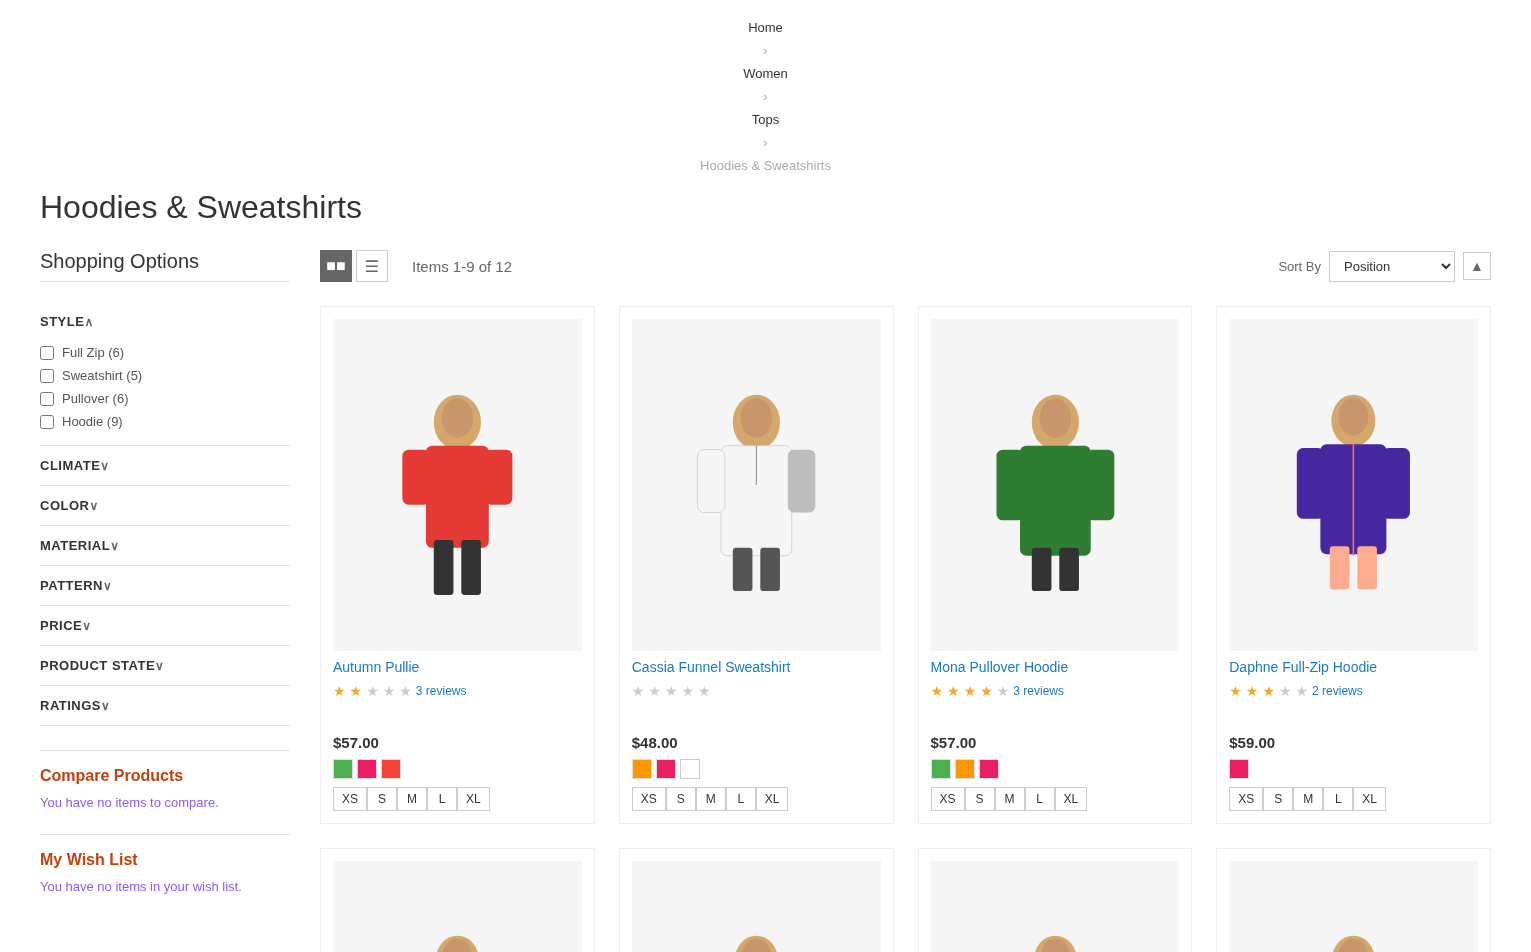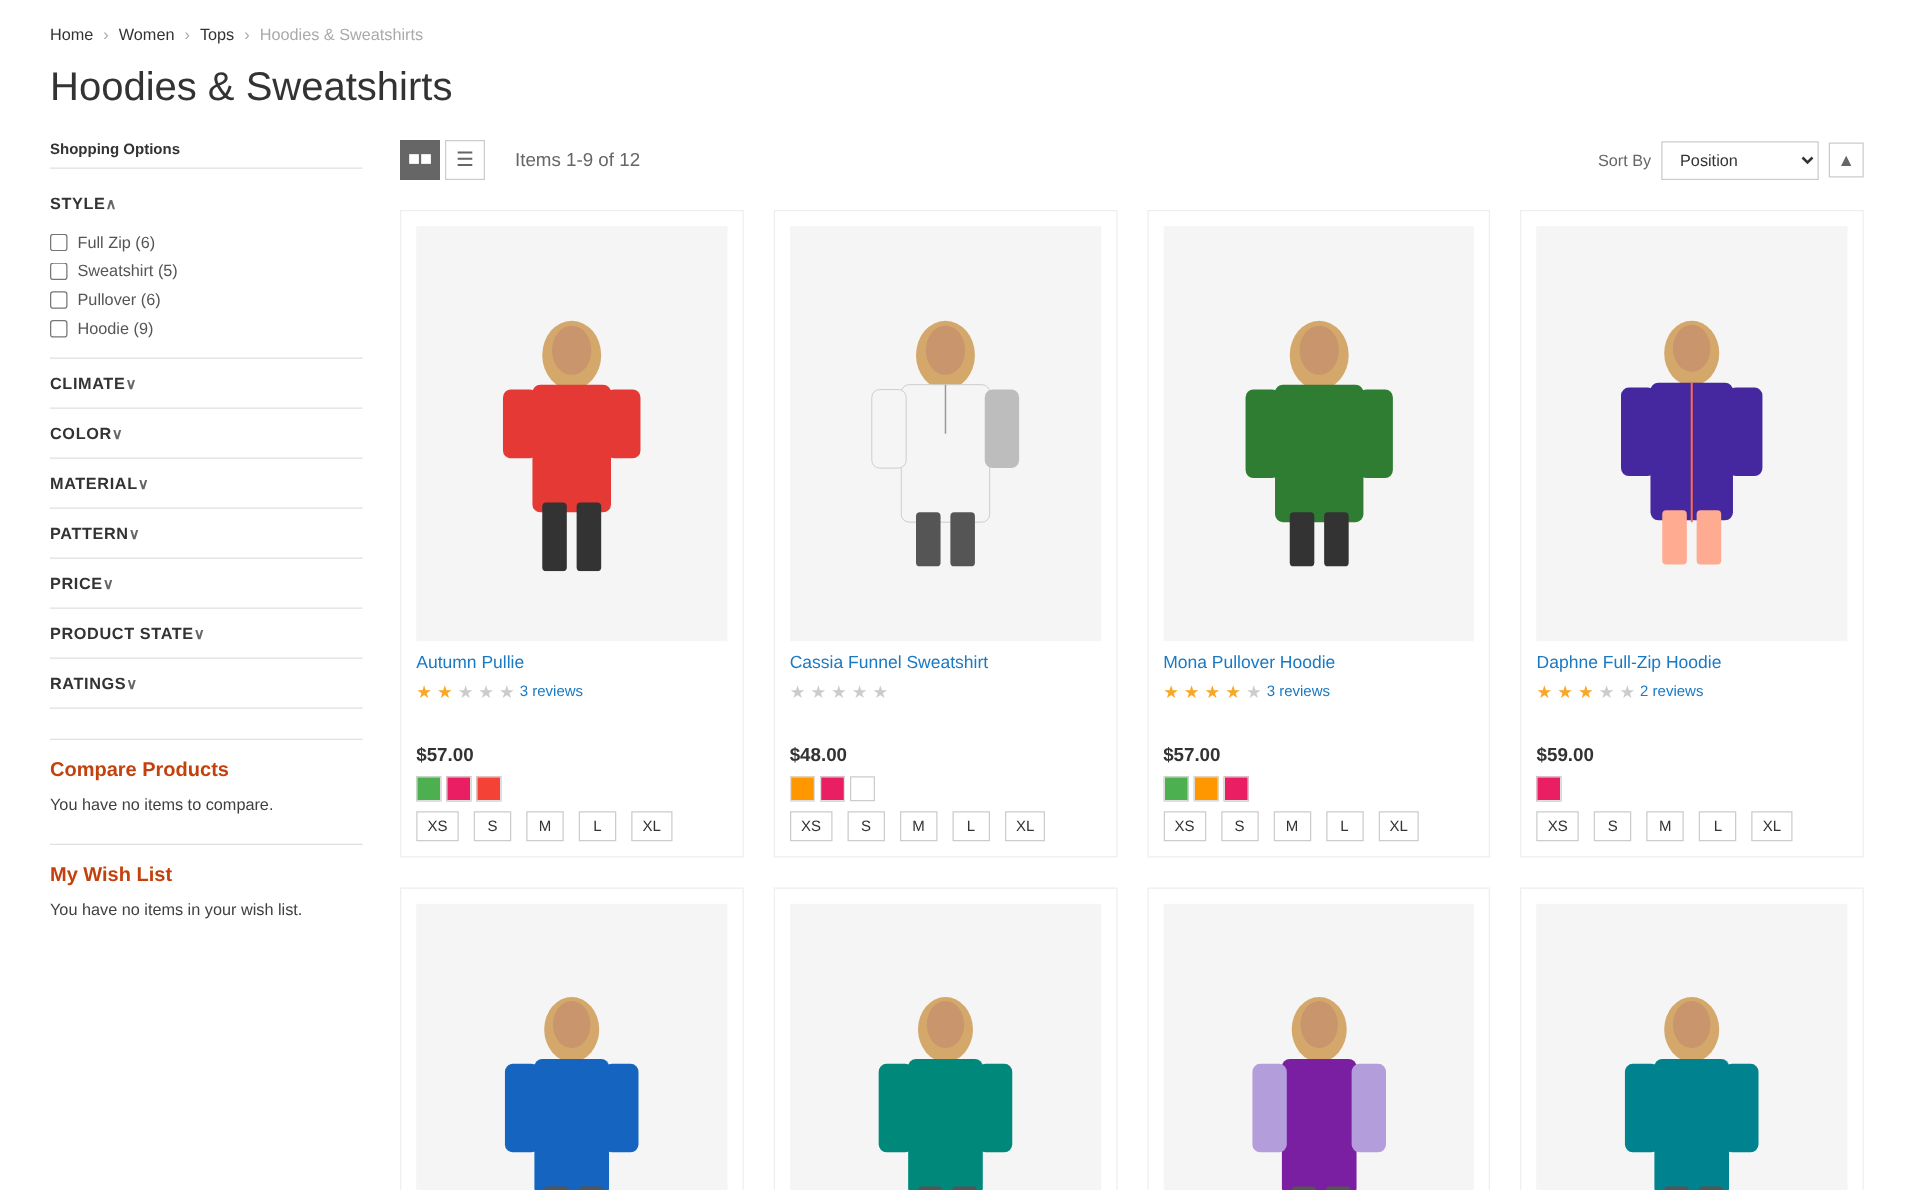--- a/index.html
+++ b/index.html
@@ -1,49 +1,49 @@
 <!DOCTYPE html>
 <html><head>
   <meta charset="utf-8">
   <style>
     * { box-sizing: border-box; margin: 0; padding: 0; }
     body { font-family: Arial, sans-serif; background: #fff; color: #333; font-size: 14px; }
     
     .page-wrapper { max-width: 1531px; margin: 0 auto; padding: 20px 40px; }
     
     
-    .breadcrumb { display: flex; align-items: center; gap: 8px; font-size: 13px; color: #666; margin-bottom: 16px; }
+    .breadcrumb { display: flex; align-items: center; gap: 8px; font-size: 13px; color: #666; margin-bottom: 16px; flex-direction: column; }
     .breadcrumb a { color: #333; text-decoration: none; }
     .breadcrumb-sep { color: #aaa; }
     .breadcrumb-current { color: #aaa; }
     
     
     .page-title { font-size: 32px; font-weight: 300; color: #333; margin-bottom: 24px; }
     
     
     .main-layout { display: flex; gap: 30px; }
     
     
     .sidebar { width: 250px; flex-shrink: 0; }
     
-    .sidebar-section-title { font-size: 12px; font-weight: 700; color: #333; margin-bottom: 8px; padding-bottom: 8px; border-bottom: 1px solid #e0e0e0; }
+    .sidebar-section-title { font-size: 20px; font-weight: 400; color: #333; margin-bottom: 20px; padding-bottom: 8px; border-bottom: 1px solid #e0e0e0; }
     
     
     .filter-section { border-bottom: 1px solid #e0e0e0; }
     .filter-header { display: flex; align-items: center; padding: 12px 0; cursor: pointer; font-size: 13px; font-weight: 700; color: #333; text-transform: uppercase; letter-spacing: 0.5px; }
     .chevron { font-size: 12px; color: #666; }
     
     .filter-options { padding-bottom: 12px; }
     .filter-option { display: flex; align-items: flex-end; gap: 8px; padding: 4px 0; font-size: 13px; color: #555; cursor: pointer; }
     .filter-option input[type="checkbox"] { cursor: pointer; width: 14px; height: 14px; }
     
     
     .sidebar-info-section { margin-top: 24px; padding-top: 16px; border-top: 1px solid #e0e0e0; }
     .sidebar-info-title { font-size: 16px; font-weight: 600; color: #c2410c; margin-bottom: 10px; }
-    .sidebar-info-text { font-size: 13px; color: #404040; }
+    .sidebar-info-text { font-size: 13px; color: #8b5cf6; }
     
     
     .product-area { flex: 1; }
     
     
     .toolbar { display: flex; align-items: center; gap: 16px; margin-bottom: 24px; }
     .view-buttons { display: flex; gap: 4px; }
     .view-btn { width: 32px; height: 32px; border: 1px solid #ccc; background: #fff; cursor: pointer; display: flex; align-items: center; justify-content: center; font-size: 16px; color: #666; }
     .view-btn.active { background: #666; color: #fff; border-color: #666; }
     .items-count { font-size: 15px; color: #666; margin-left: 8px; }
@@ -64,21 +64,21 @@
     .star { color: #f9a825; font-size: 14px; }
     .star.empty { color: #ccc; }
     .review-link { font-size: 12px; color: #1979c3; text-decoration: none; }
     
     .product-price { font-size: 15px; font-weight: 700; color: #333; margin-top: 27px; }
     
     .color-swatches { display: flex; gap: 4px; flex-wrap: wrap; }
     .swatch { width: 20px; height: 20px; border: 1px solid #ddd; cursor: pointer; }
     .swatch.white { background: #fff; border: 1px solid #ccc; }
     
-    .size-buttons { display: flex; gap: 12px; flex-wrap: wrap; }
+    .size-buttons { display: flex; gap: 0; flex-wrap: wrap; }
     .size-btn { border: 1px solid #ccc; background: #fff; padding: 4px 8px; font-size: 12px; cursor: pointer; min-width: 30px; text-align: center; color: #333; }
   </style>
 </head>
 <body>
 
 <div class="page-wrapper">
 
   <nav class="breadcrumb">
     <a href="#">Home</a>
     <span class="breadcrumb-sep">›</span>

